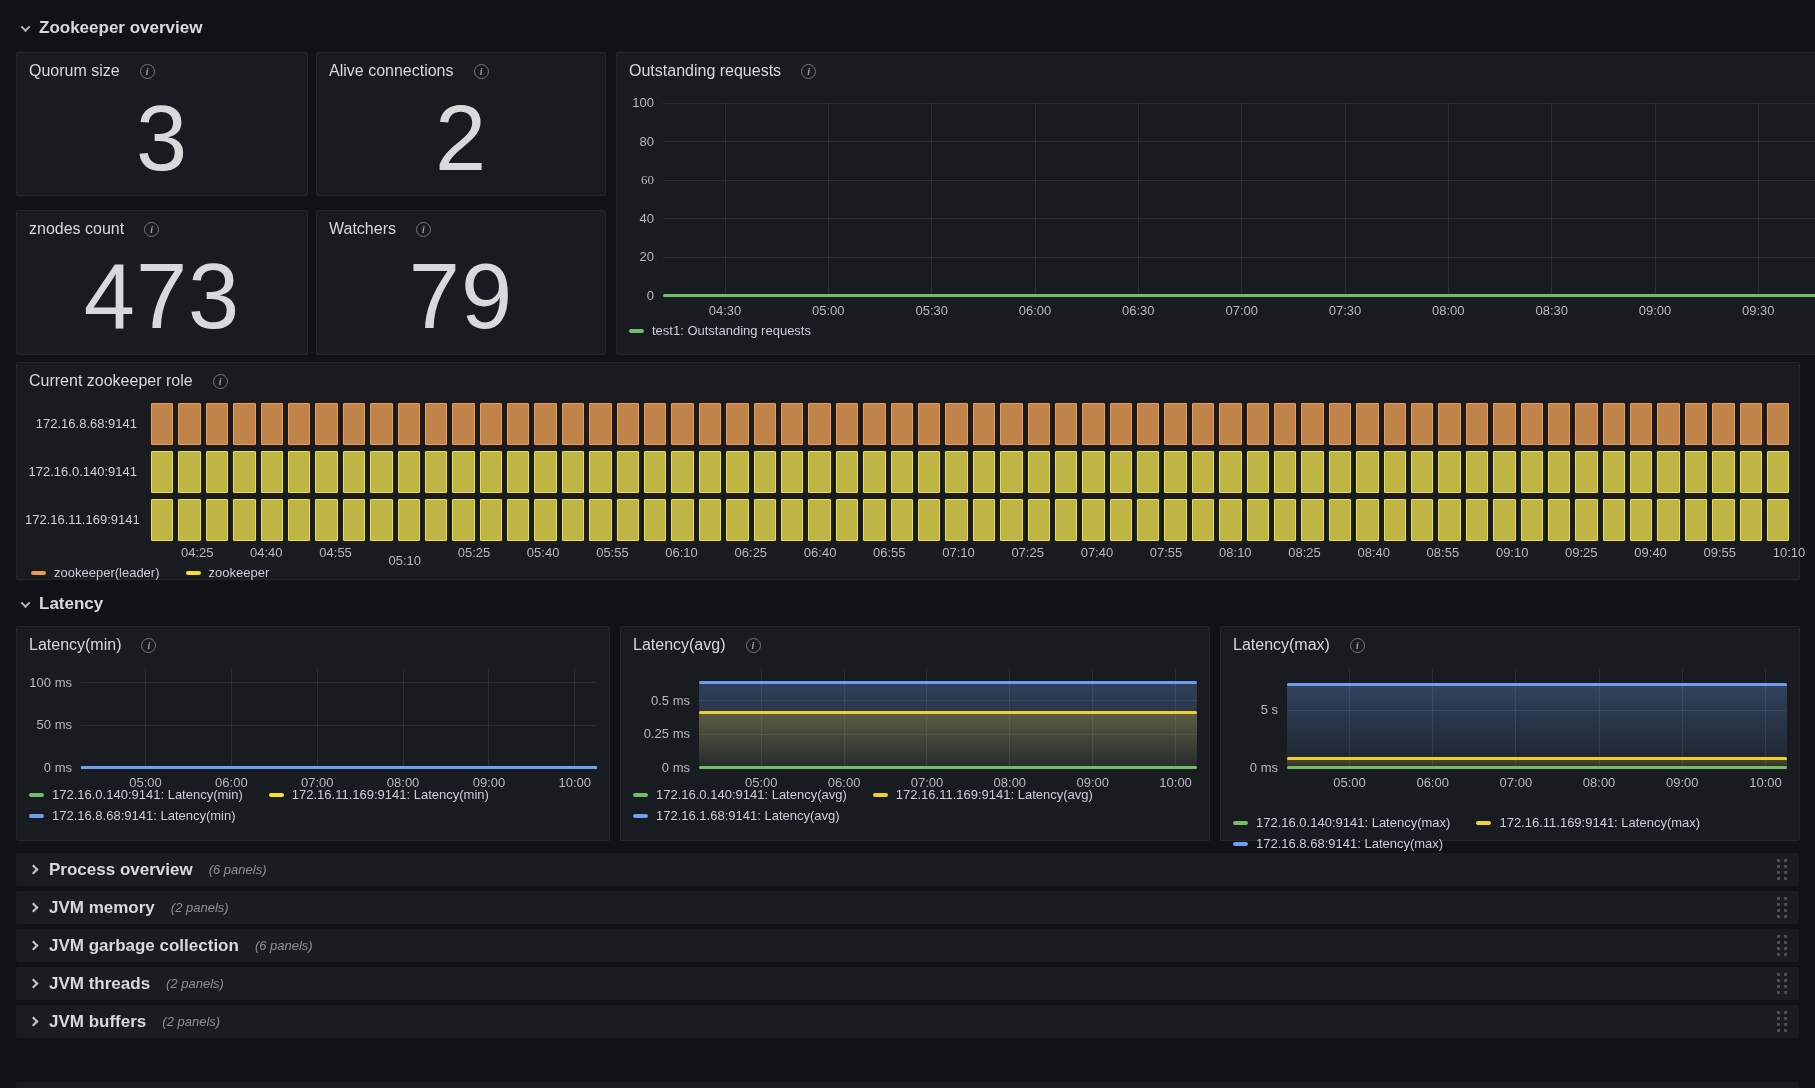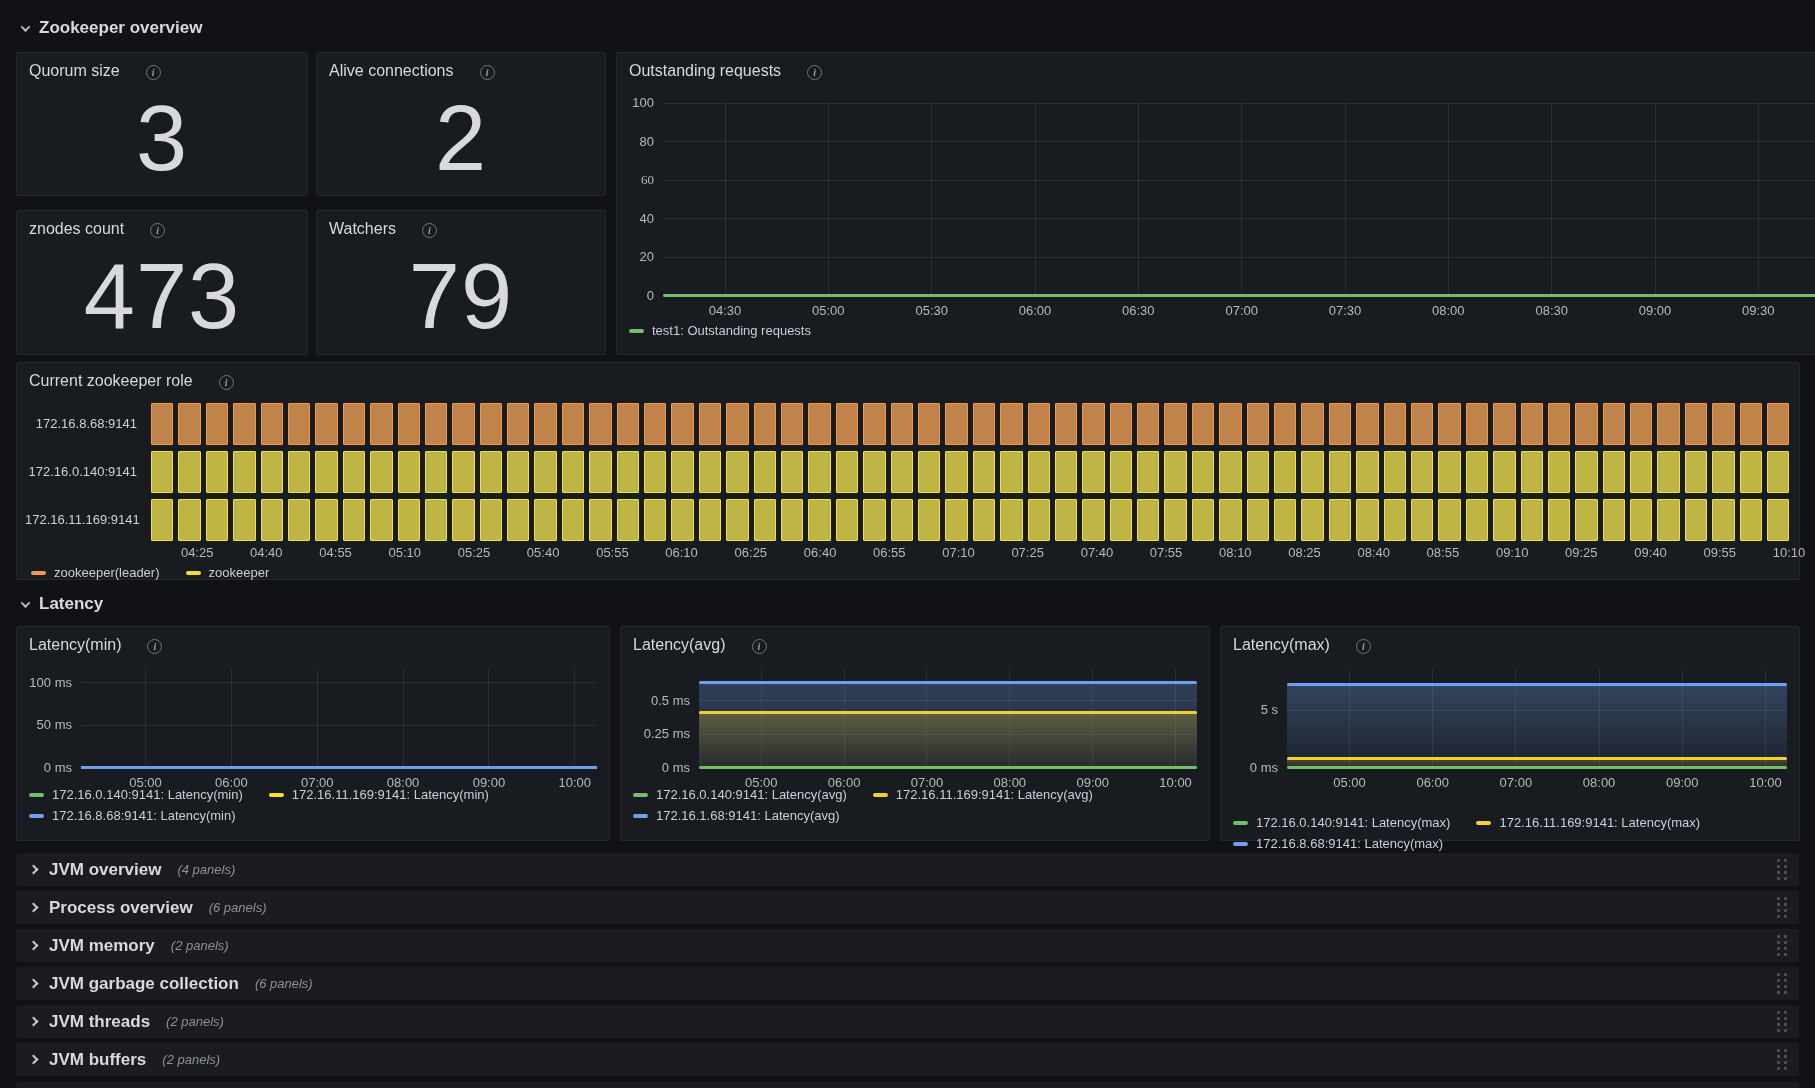--- a/index.html
+++ b/index.html
@@ -8,21 +8,21 @@
   .canvas { position:relative; width:1815px; height:1088px; background:#111217; overflow:hidden; }
 
   .section-header { position:absolute; display:flex; align-items:center; gap:10px; height:24px; cursor:pointer; }
   .section-title { font-size:17px; font-weight:bold; color:#d8d9da; }
 
   .chev { display:inline-block; width:7px; height:7px; border-right:2px solid #b3b5bb; border-bottom:2px solid #b3b5bb; }
   .chev-down { transform:rotate(45deg) translate(-1px,-1px); }
   .chev-right { transform:rotate(-45deg); }
 
   .panel { position:absolute; background:#181b1f; border:1px solid #25272e; border-radius:2px; }
-  .panel-title-row { display:flex; align-items:flex-end; gap:26px; padding:9px 12px 0 12px; }
+  .panel-title-row { display:flex; align-items:center; gap:20px; padding:9px 12px 0 12px; }
   .panel-title { font-size:16px; font-weight:500; color:#d8d9da; white-space:nowrap; cursor:pointer; }
   .info-icon { width:15px; height:15px; border:1.5px solid #71757d; border-radius:50%; color:#9aa0a6;
                display:inline-flex; align-items:center; justify-content:center;
                font:italic bold 10px "Liberation Serif", serif; cursor:pointer; flex:none; }
 
   .stat-value { position:absolute; left:0; right:0; top:28px; bottom:0; display:flex; align-items:center; justify-content:center;
                 font-size:92px; font-weight:500; color:#d8d9da; letter-spacing:1px; }
 
   .plot { position:absolute; }
   .grid-h { position:absolute; left:0; right:0; height:1px; background:rgba(204,204,220,0.10); }
@@ -345,21 +345,21 @@
           <div class="role-bar" style="background: rgb(190, 181, 68); border-color: rgb(242, 225, 61);"></div>
           <div class="role-bar" style="background: rgb(190, 181, 68); border-color: rgb(242, 225, 61);"></div>
           <div class="role-bar" style="background: rgb(190, 181, 68); border-color: rgb(242, 225, 61);"></div>
           <div class="role-bar" style="background: rgb(190, 181, 68); border-color: rgb(242, 225, 61);"></div>
           <div class="role-bar" style="background: rgb(190, 181, 68); border-color: rgb(242, 225, 61);"></div>
         </div>
         <div class="role-ticks">
           <div class="x-label" style="left: 2.82%;">04:25</div>
           <div class="x-label" style="left: 7.04%;">04:40</div>
           <div class="x-label" style="left: 11.27%;">04:55</div>
-          <div class="x-label" style="left: 15.49%;">05:10</div>
+          <div class="x-label" style="left: 15.49%; margin-top: 8px;">05:10</div>
           <div class="x-label" style="left: 19.72%;">05:25</div>
           <div class="x-label" style="left: 23.94%;">05:40</div>
           <div class="x-label" style="left: 28.17%;">05:55</div>
           <div class="x-label" style="left: 32.39%;">06:10</div>
           <div class="x-label" style="left: 36.62%;">06:25</div>
           <div class="x-label" style="left: 40.85%;">06:40</div>
           <div class="x-label" style="left: 45.07%;">06:55</div>
           <div class="x-label" style="left: 49.3%; text-align: right;">07:10</div>
           <div class="x-label" style="left: 53.52%;">07:25</div>
           <div class="x-label" style="left: 57.75%;">07:40</div>
@@ -534,36 +534,20 @@
             <div class="legend-dash" style="background: rgb(111, 159, 240);"></div>
             <div class="legend-label">172.16.8.68:9141: Latency(max)</div>
           </div>
         </div>
       </div>
   </div>
 
   <div class="rows-box" id="collapsed-rows">
       <div class="collapsed-row">
         <div class="chev chev-right"></div>
-        <div class="row-title">JVM overview</div>
-        <div class="row-count">(4 panels)</div>
-        <div class="row-spacer"></div>
-        <div class="drag-dots">
-          <span></span>
-          <span></span>
-          <span></span>
-          <span></span>
-          <span></span>
-          <span></span>
-          <span></span>
-          <span></span>
-        </div>
-      </div>
-      <div class="collapsed-row">
-        <div class="chev chev-right"></div>
         <div class="row-title">Process overview</div>
         <div class="row-count">(6 panels)</div>
         <div class="row-spacer"></div>
         <div class="drag-dots">
           <span></span>
           <span></span>
           <span></span>
           <span></span>
           <span></span>
           <span></span>

